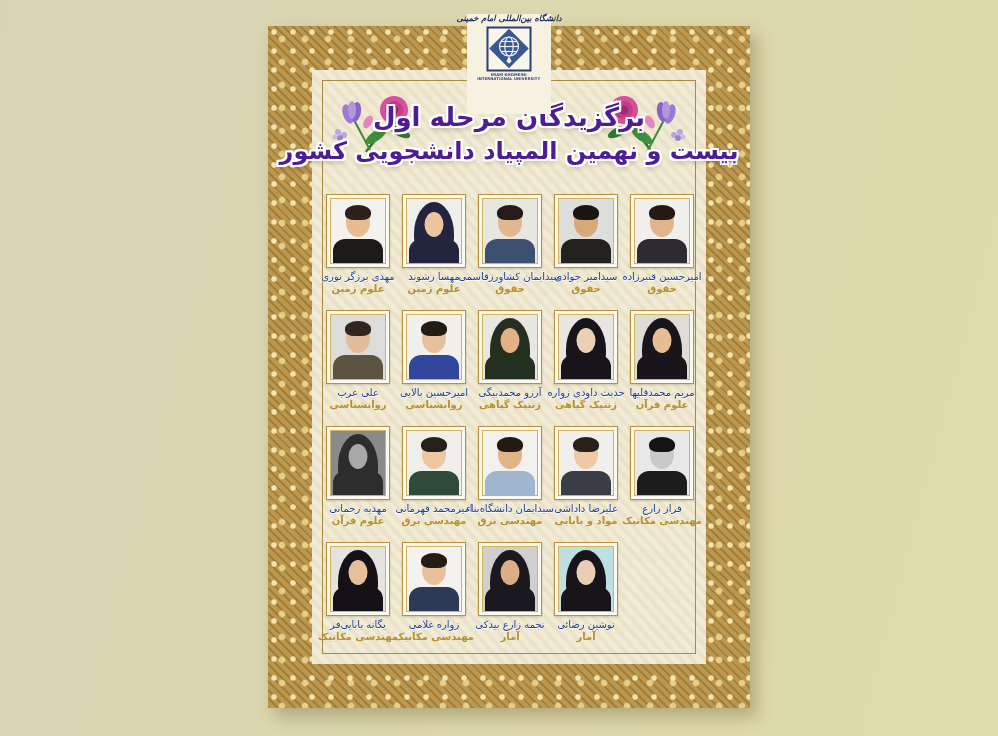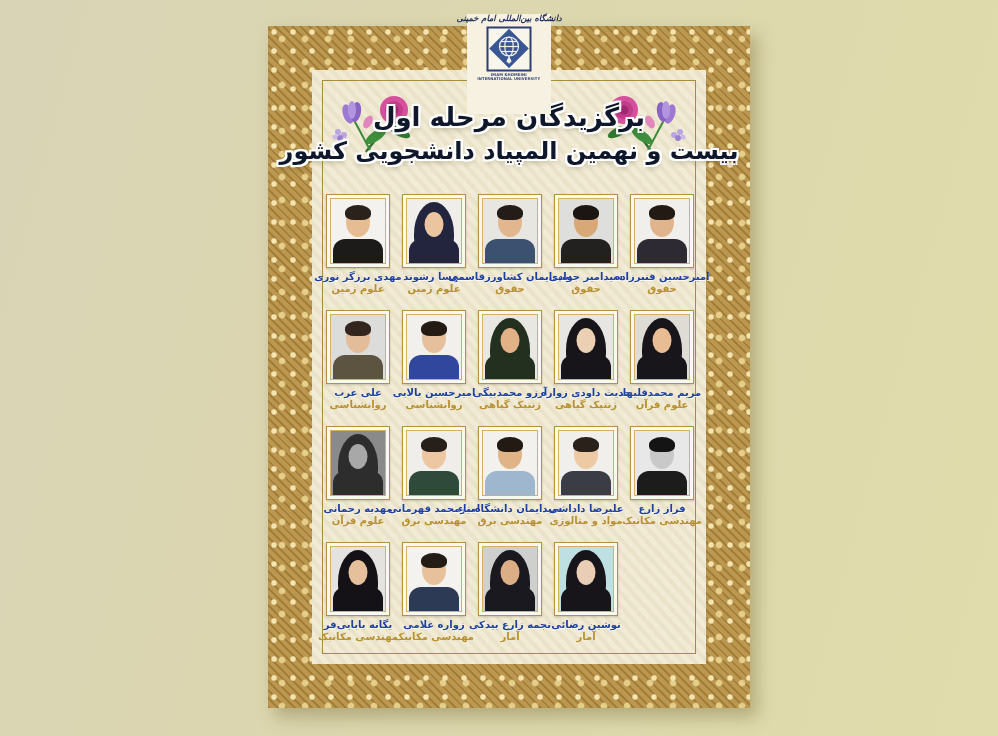--- a/index.html
+++ b/index.html
@@ -45,21 +45,21 @@
   }
   .emblem{margin-top:2px;}
   .logo-caption{
     margin-top:1px;color:#2c3f72;font-weight:bold;text-align:center;
     font-size:6px;line-height:1.15;transform:scale(.62);transform-origin:top center;
     letter-spacing:.2px;white-space:nowrap;
   }
   
   .title-block{position:absolute;left:0;right:0;top:76px;text-align:center;z-index:3;}
   .title-line{
-    direction:rtl;font-weight:bold;color:#0f172a;
+    direction:rtl;font-weight:bold;color:#4c1d95;
     text-shadow:
       2px 0 0 #fff,-2px 0 0 #fff,0 2px 0 #fff,0 -2px 0 #fff,
       2px 2px 0 #fff,-2px -2px 0 #fff,2px -2px 0 #fff,-2px 2px 0 #fff,
       0 4px 5px rgba(60,50,10,.25);
   }
   .title-line.l1{font-size:26px;margin-bottom:5px;}
   .title-line.l2{font-size:24px;}
   .bouquet{position:absolute;top:66px;width:100px;height:66px;z-index:2;}
   .bouquet.left{left:56px;}
   .bouquet.right{right:56px;transform:scaleX(-1);}
@@ -93,21 +93,21 @@
   .photo .hijab{
     position:absolute;top:3px;left:50%;transform:translateX(-50%);
     width:40px;height:54px;background:var(--attire,#1a181d);
     border-radius:52% 52% 42% 42% / 62% 62% 36% 36%;
   }
   .photo .face{
     position:absolute;top:13px;left:50%;transform:translateX(-50%);
     width:19px;height:25px;border-radius:50%;background:var(--skin,#e5bd95);
   }
   .s-name{
-    margin-top:4px;font-size:10px;font-weight:bold;color:#1c3fa0;
+    margin-top:4px;font-size:10px;font-weight:normal;color:#1c3fa0;
     direction:rtl;white-space:nowrap;line-height:1.05;
     text-shadow:0 1px 0 rgba(255,255,255,.8);
   }
   .s-field{
     font-size:10px;color:#b8912f;direction:rtl;white-space:nowrap;line-height:1.2;font-weight:bold;
   }
 </style>
 </head>
 <body>
 
@@ -352,21 +352,21 @@
   <div class="card">
     <div class="photo-frame">
       <div class="photo male" style="--bg: #f0efeb; --attire: #3a3d46; --skin: #eecaa4; --hair: #2a211a;">
         <span class="torso"></span>
         <span class="head"></span>
         <span class="hair"></span>
 
       </div>
     </div>
     <div class="s-name">علیرضا داداشی</div>
-    <div class="s-field">مواد و متالوژی</div>
+    <div class="s-field">مواد و بابایی</div>
   </div>
 
   <div class="card">
     <div class="photo-frame">
       <div class="photo male" style="--bg: #e8e8e8; --attire: #1c1c1c; --skin: #c9c9c9; --hair: #141414;">
         <span class="torso"></span>
         <span class="head"></span>
         <span class="hair"></span>
 
       </div>

